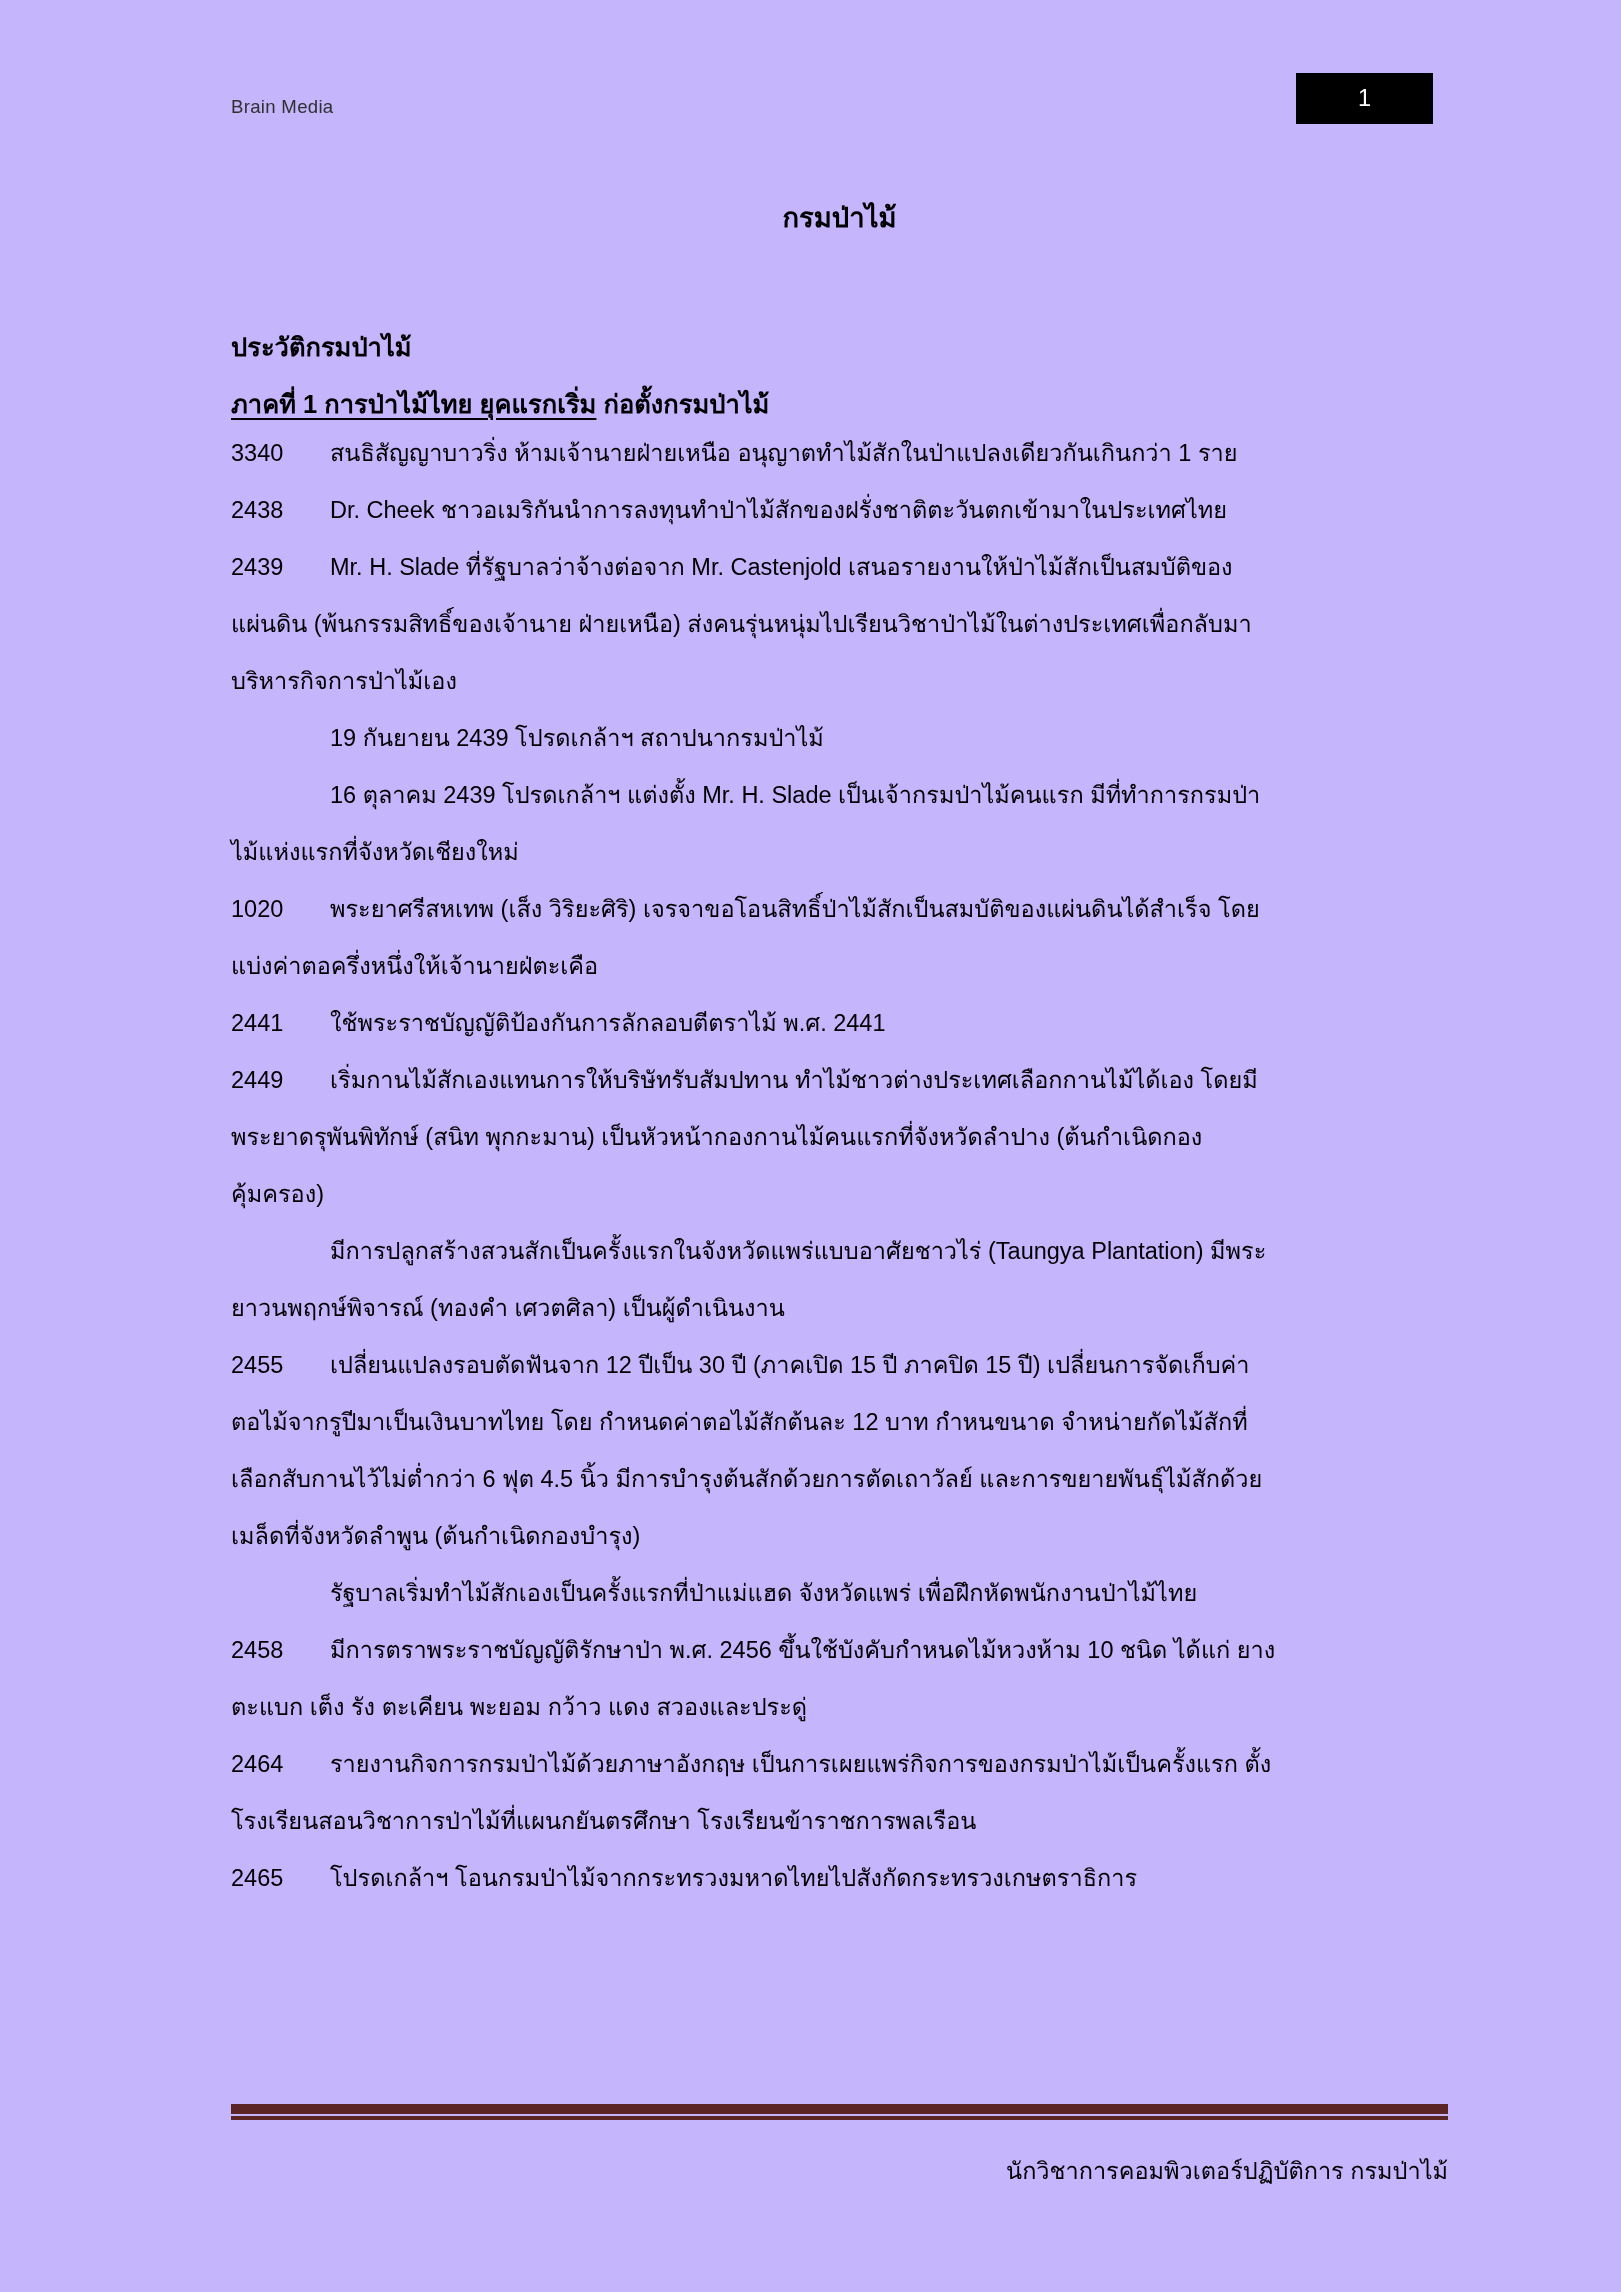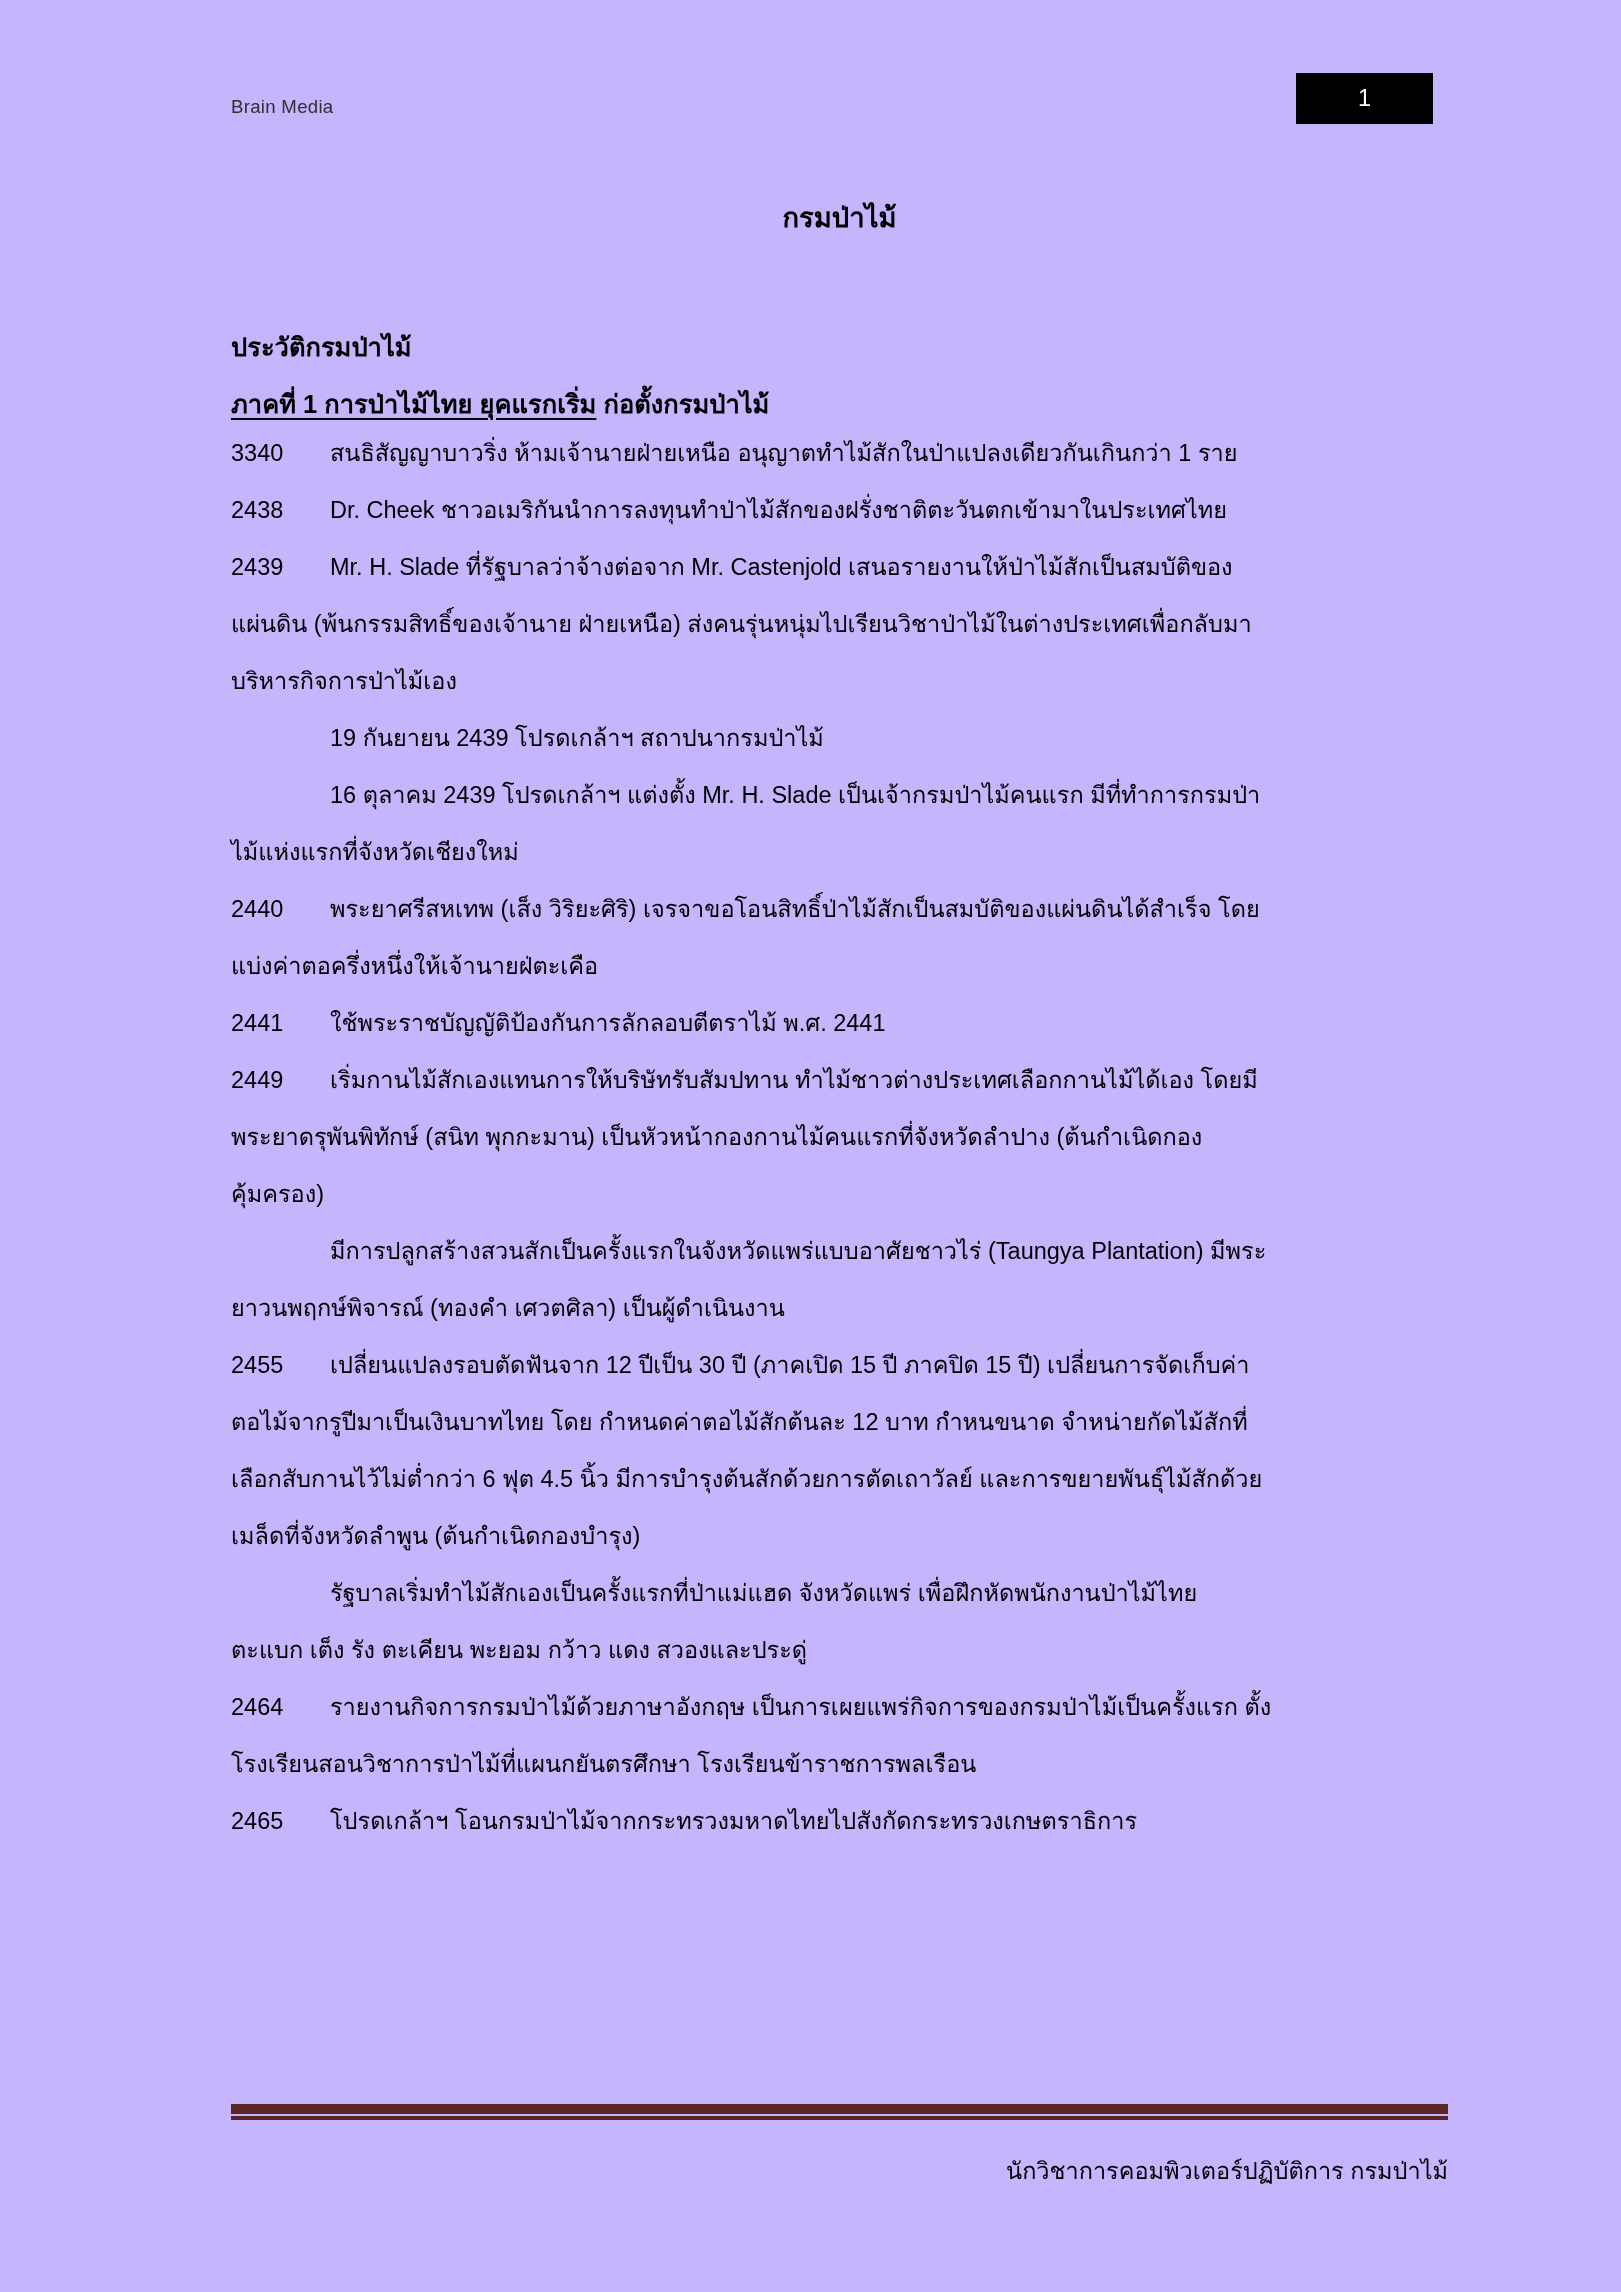--- a/index.html
+++ b/index.html
@@ -78,33 +78,34 @@
 
   <div class="timeline">
       <div class="line"><span class="year">3340</span><span>สนธิสัญญาบาวริ่ง ห้ามเจ้านายฝ่ายเหนือ อนุญาตทำไม้สักในป่าแปลงเดียวกันเกินกว่า 1 ราย</span></div>
       <div class="line"><span class="year">2438</span><span>Dr. Cheek ชาวอเมริกันนำการลงทุนทำป่าไม้สักของฝรั่งชาติตะวันตกเข้ามาในประเทศไทย</span></div>
       <div class="line"><span class="year">2439</span><span>Mr. H. Slade ที่รัฐบาลว่าจ้างต่อจาก Mr. Castenjold เสนอรายงานให้ป่าไม้สักเป็นสมบัติของ</span></div>
       <div class="line"><span>แผ่นดิน (พ้นกรรมสิทธิ์ของเจ้านาย ฝ่ายเหนือ) ส่งคนรุ่นหนุ่มไปเรียนวิชาป่าไม้ในต่างประเทศเพื่อกลับมา</span></div>
       <div class="line"><span>บริหารกิจการป่าไม้เอง</span></div>
       <div class="line tab"><span>19 กันยายน 2439 โปรดเกล้าฯ สถาปนากรมป่าไม้</span></div>
       <div class="line tab"><span>16 ตุลาคม 2439 โปรดเกล้าฯ แต่งตั้ง Mr. H. Slade เป็นเจ้ากรมป่าไม้คนแรก มีที่ทำการกรมป่า</span></div>
       <div class="line"><span>ไม้แห่งแรกที่จังหวัดเชียงใหม่</span></div>
-      <div class="line"><span class="year">2440</span><span>พระยาศรีสหเทพ (เส็ง วิริยะศิริ) เจรจาขอโอนสิทธิ์ป่าไม้สักเป็นสมบัติของแผ่นดินได้สำเร็จ โดย</span></div>
+      <div class="line"><span class="year">1020</span><span>พระยาศรีสหเทพ (เส็ง วิริยะศิริ) เจรจาขอโอนสิทธิ์ป่าไม้สักเป็นสมบัติของแผ่นดินได้สำเร็จ โดย</span></div>
       <div class="line"><span>แบ่งค่าตอครึ่งหนึ่งให้เจ้านายฝ่ตะเคือ</span></div>
       <div class="line"><span class="year">2441</span><span>ใช้พระราชบัญญัติป้องกันการลักลอบตีตราไม้ พ.ศ. 2441</span></div>
       <div class="line"><span class="year">2449</span><span>เริ่มกานไม้สักเองแทนการให้บริษัทรับสัมปทาน ทำไม้ชาวต่างประเทศเลือกกานไม้ได้เอง โดยมี</span></div>
       <div class="line"><span>พระยาดรุพันพิทักษ์ (สนิท พุกกะมาน) เป็นหัวหน้ากองกานไม้คนแรกที่จังหวัดลำปาง (ต้นกำเนิดกอง</span></div>
       <div class="line"><span>คุ้มครอง)</span></div>
       <div class="line tab"><span>มีการปลูกสร้างสวนสักเป็นครั้งแรกในจังหวัดแพร่แบบอาศัยชาวไร่ (Taungya Plantation) มีพระ</span></div>
       <div class="line"><span>ยาวนพฤกษ์พิจารณ์ (ทองคำ เศวตศิลา) เป็นผู้ดำเนินงาน</span></div>
       <div class="line"><span class="year">2455</span><span>เปลี่ยนแปลงรอบตัดฟันจาก 12 ปีเป็น 30 ปี (ภาคเปิด 15 ปี ภาคปิด 15 ปี) เปลี่ยนการจัดเก็บค่า</span></div>
       <div class="line"><span>ตอไม้จากรูปีมาเป็นเงินบาทไทย โดย กำหนดค่าตอไม้สักต้นละ 12 บาท กำหนขนาด จำหน่ายกัดไม้สักที่</span></div>
       <div class="line"><span>เลือกสับกานไว้ไม่ต่ำกว่า 6 ฟุต 4.5 นิ้ว มีการบำรุงต้นสักด้วยการตัดเถาวัลย์ และการขยายพันธุ์ไม้สักด้วย</span></div>
       <div class="line"><span>เมล็ดที่จังหวัดลำพูน (ต้นกำเนิดกองบำรุง)</span></div>
       <div class="line tab"><span>รัฐบาลเริ่มทำไม้สักเองเป็นครั้งแรกที่ป่าแม่แฮด จังหวัดแพร่ เพื่อฝึกหัดพนักงานป่าไม้ไทย</span></div>
+      <div class="line"><span class="year">2458</span><span>มีการตราพระราชบัญญัติรักษาป่า พ.ศ. 2456 ขึ้นใช้บังคับกำหนดไม้หวงห้าม 10 ชนิด ได้แก่ ยาง</span></div>
       <div class="line"><span>ตะแบก เต็ง รัง ตะเคียน พะยอม กว้าว แดง สวองและประดู่</span></div>
       <div class="line"><span class="year">2464</span><span>รายงานกิจการกรมป่าไม้ด้วยภาษาอังกฤษ เป็นการเผยแพร่กิจการของกรมป่าไม้เป็นครั้งแรก ตั้ง</span></div>
       <div class="line"><span>โรงเรียนสอนวิชาการป่าไม้ที่แผนกยันตรศึกษา โรงเรียนข้าราชการพลเรือน</span></div>
       <div class="line"><span class="year">2465</span><span>โปรดเกล้าฯ โอนกรมป่าไม้จากกระทรวงมหาดไทยไปสังกัดกระทรวงเกษตราธิการ</span></div>
     </div>
 
   <div class="footer-rule">
     <div class="thick rule" style="background: rgb(91, 37, 38);"></div>
     <div class="thin rule" style="background: rgb(91, 37, 38);"></div>
   </div>

